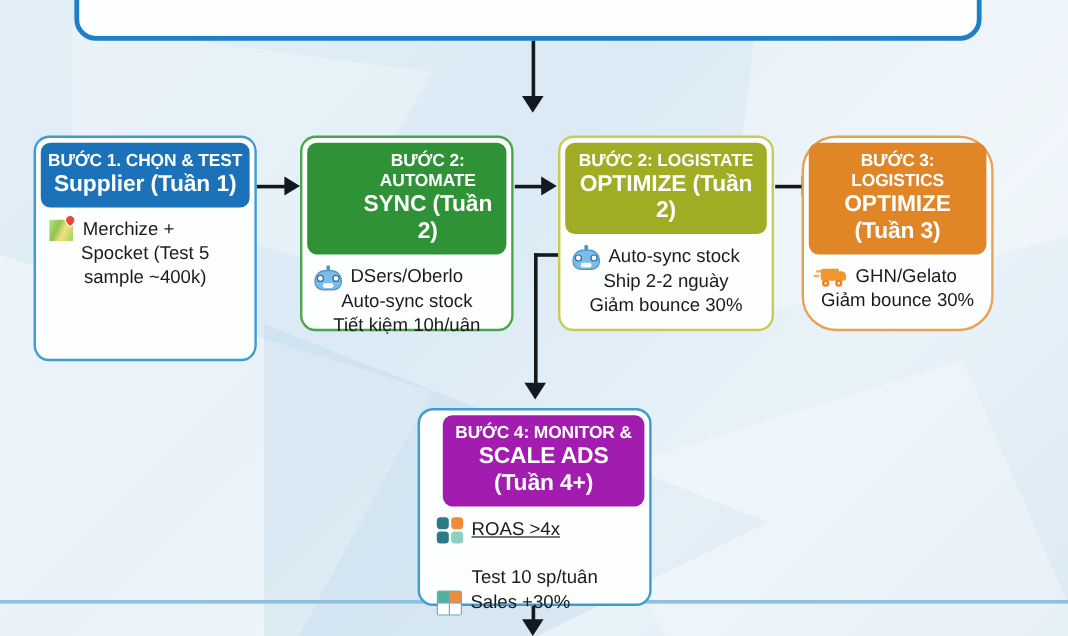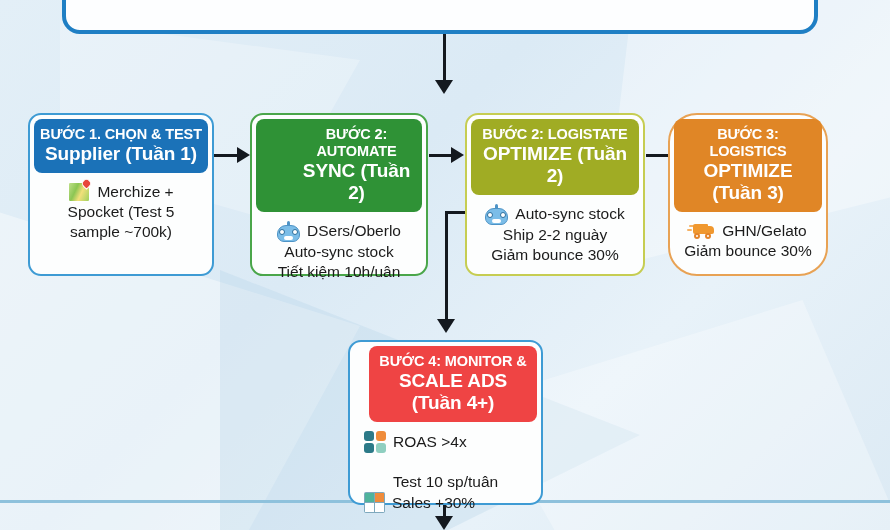--- a/index.html
+++ b/index.html
@@ -82,36 +82,36 @@
     flex: 1;
     padding: 9px 6px 6px;
     text-align: center;
     color: #1b1b1b;
     font-size: 15.5px;
     line-height: 1.30;
   }
   .body .row {
     display: flex;
     align-items: center;
-    justify-content: center;
+    justify-content: flex-start;
     gap: 7px;
   }
   .body .line { display: block; }
 
   
-  #card-1 { left: 28px;  top: 113px; width: 186px; height: 163px; border-color: #3e9bd4; }
+  #card-1 { left: 28px;  top: 113px; width: 186px; height: 188px; border-color: #3e9bd4; }
   #card-1 .hdr { background: #1b72b8; }
   #card-2 { left: 250px; top: 113px; width: 178px; height: 163px; border-color: #4aa64a; }
   #card-2 .hdr { background: #2f9236; padding-left: 39px; }
   #card-3 { left: 465px; top: 113px; width: 180px; height: 163px; border-color: #c6cd52; }
   #card-3 .hdr { background: #a0ac24; }
   #card-4 { left: 668px; top: 113px; width: 160px; height: 163px; border-color: #e8a254; border-radius: 29px; }
   #card-4 .hdr { background: #e08626; }
   #card-5 { left: 348px; top: 340px; width: 195px; height: 165px; border-color: #3e9bd4; }
-  #card-5 .hdr { background: #ef4444; margin-left: 15px; }
+  #card-5 .hdr { background: #a21caf; margin-left: 15px; }
 
   
   .line-v, .line-h {
     position: absolute;
     background: #14191f;
   }
   .line-v { width: 3px; }
   .line-h { height: 3px; }
 
   .arrow-down {
@@ -221,21 +221,21 @@
       <span class="l2">Supplier (Tuần 1)</span>
     </div>
     <div class="body">
       <div class="row">
         <span class="icon map-icon">
             <span class="pin"></span>
           </span>
         <span>Merchize +</span>
       </div>
       <span class="line">Spocket (Test 5</span>
-      <span class="line">sample ~700k)</span>
+      <span class="line">sample ~400k)</span>
     </div>
   </div>
 
   <div class="card" id="card-2">
     <div class="hdr">
       <span class="l1">BƯỚC 2: AUTOMATE</span>
       <span class="l2">SYNC (Tuần 2)</span>
     </div>
     <div class="body">
       <div class="row">
@@ -294,21 +294,21 @@
       <span class="line">Giảm bounce 30%</span>
     </div>
   </div>
 
   <div class="card" id="card-5">
     <div class="hdr">
       <span class="l1">BƯỚC 4: MONITOR &amp;</span>
       <span class="l2">SCALE ADS (Tuần 4+)</span>
     </div>
     <div class="body" style="text-align:left; padding-left:10px;">
-      <div class="row" style="justify-content:flex-start;">
+      <div class="row" style="justify-content:flex-start;text-decoration:underline;">
         <span class="icon quad-icon">
           <span style="background:#2c7a88;"></span>
           <span style="background:#ef8c3b;"></span>
           <span style="background:#2c7a88;"></span>
           <span style="background:#8fcfc0;"></span>
         </span>
         <span>ROAS &gt;4x</span>
       </div>
       <span class="line" style="padding-left:29px;margin-top:19px;">Test 10 sp/tuân</span>
       <div class="row" style="justify-content:flex-start;align-items:flex-end;">

